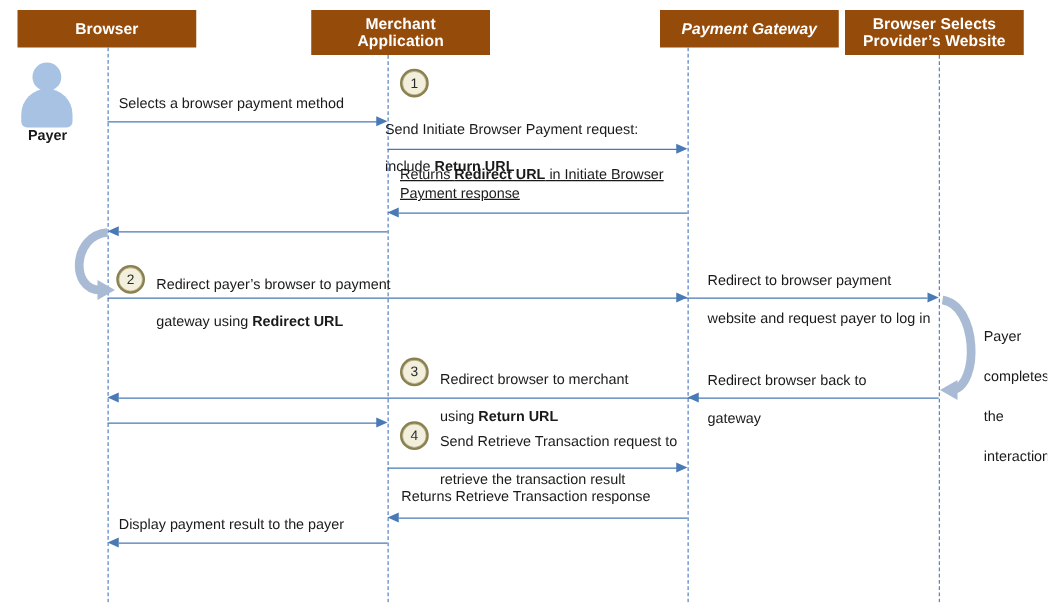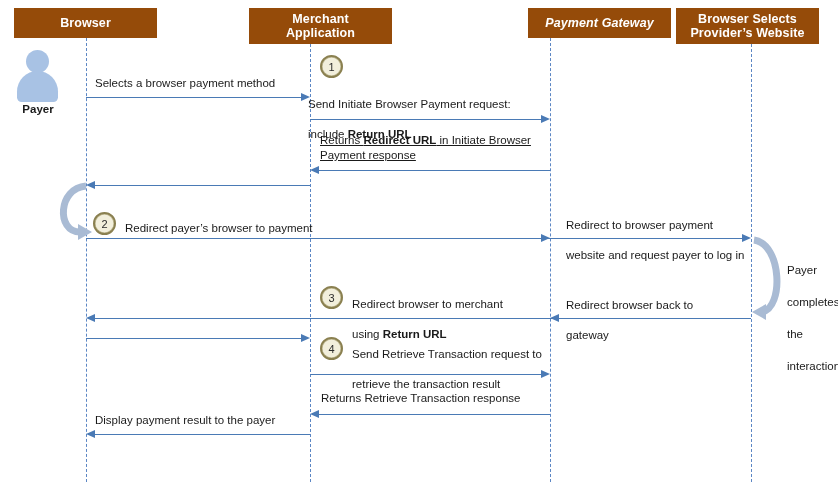--- a/index.html
+++ b/index.html
@@ -178,20 +178,21 @@
   <div class="mlabel" style="left:320px; top:133px; width:222px;text-decoration:underline;"><span>Returns </span><b>Redirect URL</b><span> in Initiate Browser Payment response</span></div>
   <div class="msg" style="left:319px; top:170px; width:231px;"></div>
   <div class="arrowhead arrow-left" style="left:310px; top:166px;"></div>
 
   <div class="msg" style="left:95px; top:185px; width:215px;"></div>
   <div class="arrowhead arrow-left" style="left:86px; top:181px;"></div>
 
   <div class="badge" style="left:93px; top:212px;">2</div>
   <div class="mlabel" style="left:125px; top:206px; width:190px;">
     <div>Redirect payer’s browser to payment</div>
+    <div><span>gateway using </span><b>Redirect URL</b></div>
   </div>
   <div class="msg" style="left:86px; top:238px; width:656px;"></div>
   <div class="arrowhead arrow-right" style="left:742px; top:234px;"></div>
 
   <div class="mlabel" style="left:566px; top:203px; width:184px;">
     <div>Redirect to browser payment</div>
     <div>website and request payer to log in</div>
   </div>
   <div class="arrowhead arrow-right" style="left:541px; top:234px;"></div>
 

